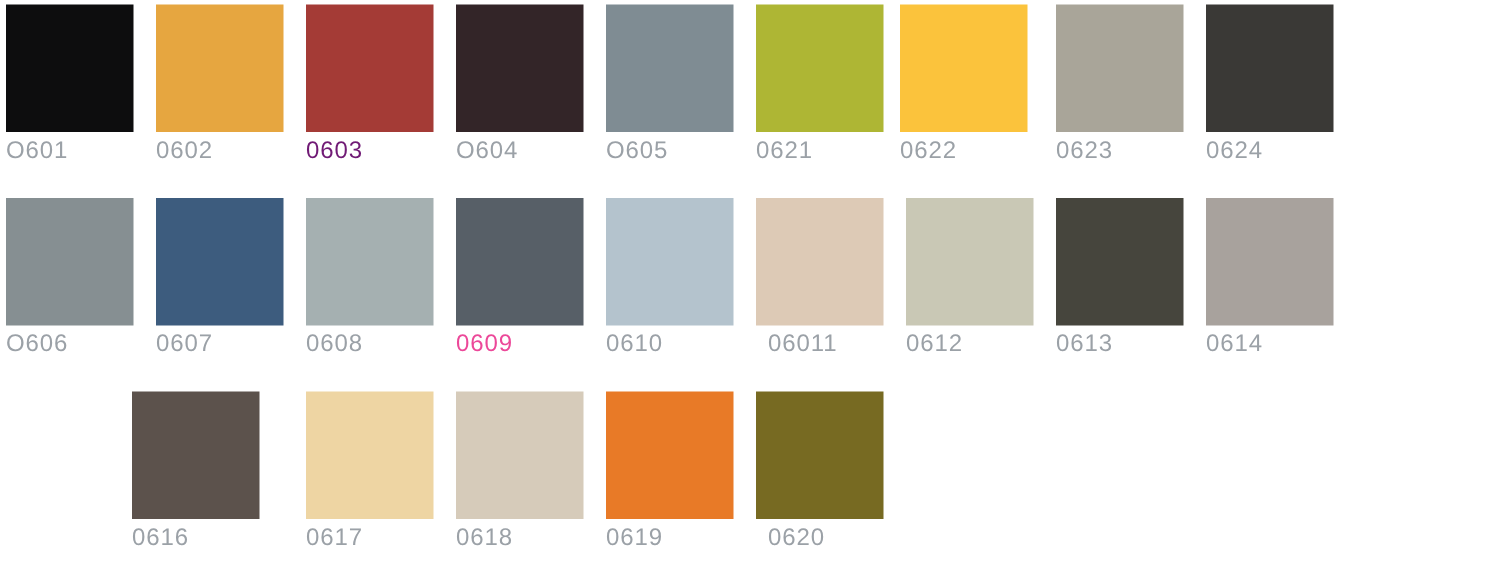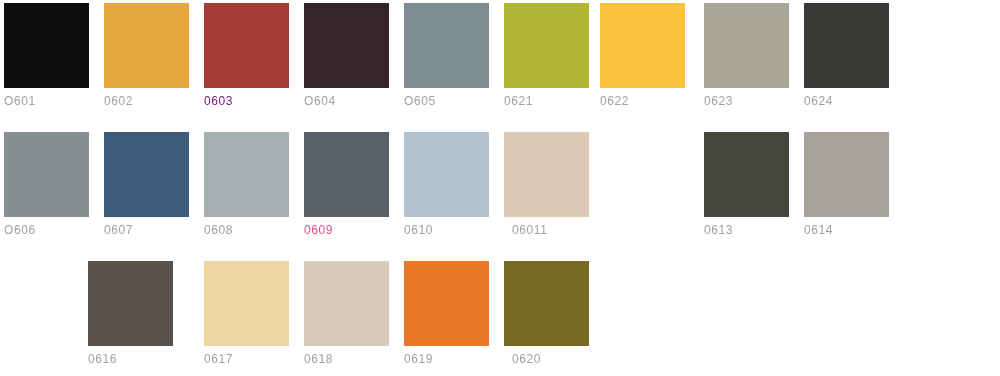--- a/index.html
+++ b/index.html
@@ -38,21 +38,21 @@
   }
   .swatch-chip {
     width: 85px;
     height: 85px;
     display: block;
   }
   .swatch-label {
     display: block;
     margin-top: 6px;
     font-family: "Liberation Sans", sans-serif;
-    font-size: 12px;
+    font-size: 16px;
     font-weight: 400;
     letter-spacing: 0.6px;
     color: #9ba1a7;
     white-space: nowrap;
     line-height: 14px;
   }
   .swatch-label.indented {
     padding-left: 8px;
   }
 </style>
@@ -116,20 +116,24 @@
         <span class="swatch-label" style="color: #ec4899;">0609</span>
       </div>
       <div class="swatch-cell" style="left: 404px; width: 85px;">
         <span class="swatch-chip" style="width: 85px; height: 85px; background: rgb(180, 195, 205);"></span>
         <span class="swatch-label" style="color: rgb(155, 161, 167);">0610</span>
       </div>
       <div class="swatch-cell" style="left: 504px; width: 85px;">
         <span class="swatch-chip" style="width: 85px; height: 85px; background: rgb(221, 202, 182);"></span>
         <span class="swatch-label indented" style="color: rgb(155, 161, 167);">06011</span>
       </div>
+      <div class="swatch-cell" style="left: 604px; width: 85px;">
+        <span class="swatch-chip" style="width: 85px; height: 85px; background: rgb(201, 200, 181);"></span>
+        <span class="swatch-label" style="color: rgb(155, 161, 167);">0612</span>
+      </div>
       <div class="swatch-cell" style="left: 704px; width: 85px;">
         <span class="swatch-chip" style="width: 85px; height: 85px; background: rgb(70, 69, 61);"></span>
         <span class="swatch-label" style="color: rgb(155, 161, 167);">0613</span>
       </div>
       <div class="swatch-cell" style="left: 804px; width: 85px;">
         <span class="swatch-chip" style="width: 85px; height: 85px; background: rgb(168, 162, 157);"></span>
         <span class="swatch-label" style="color: rgb(155, 161, 167);">0614</span>
       </div>
     </div>
   <div class="swatch-row row-3">

